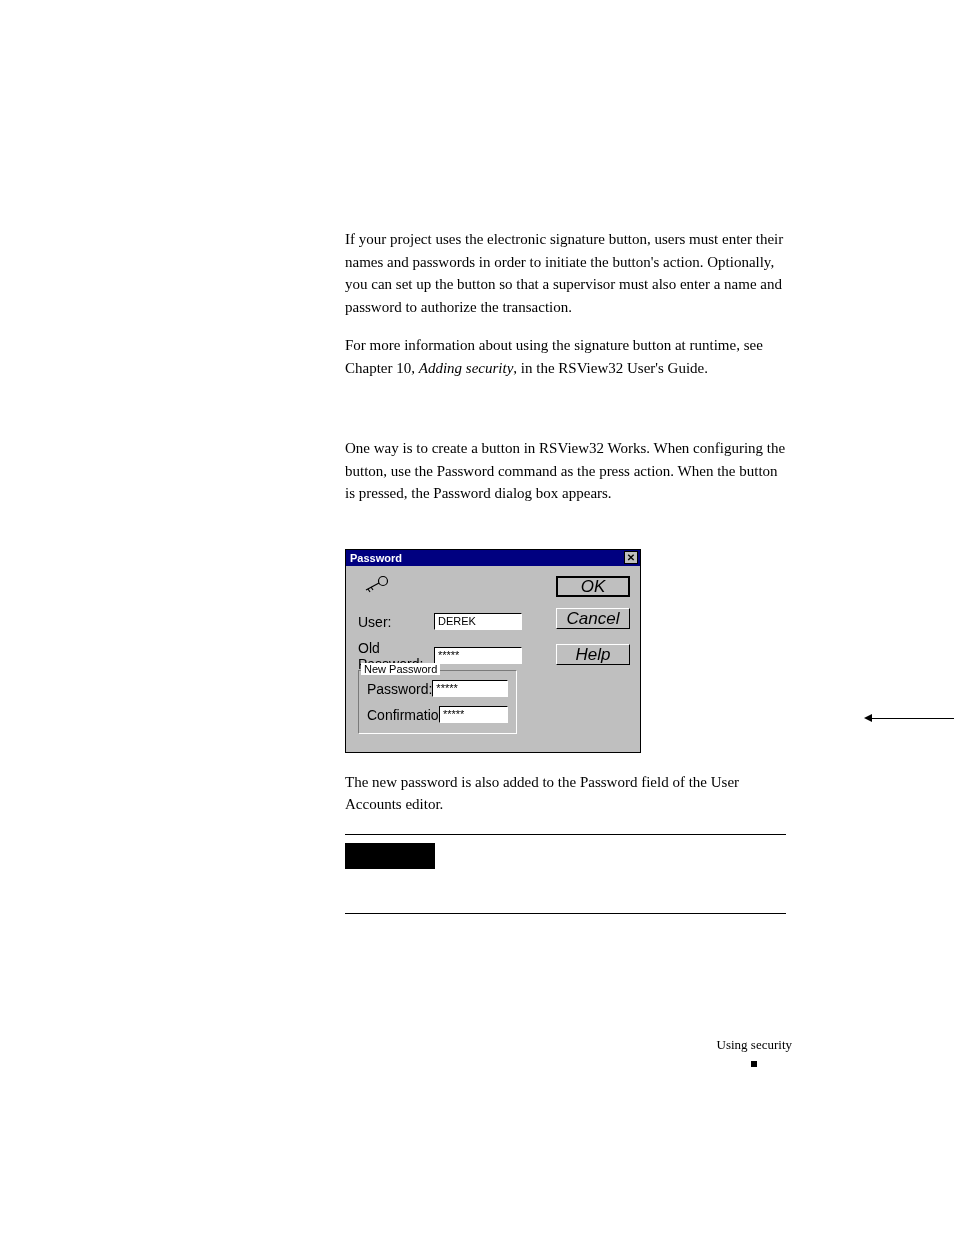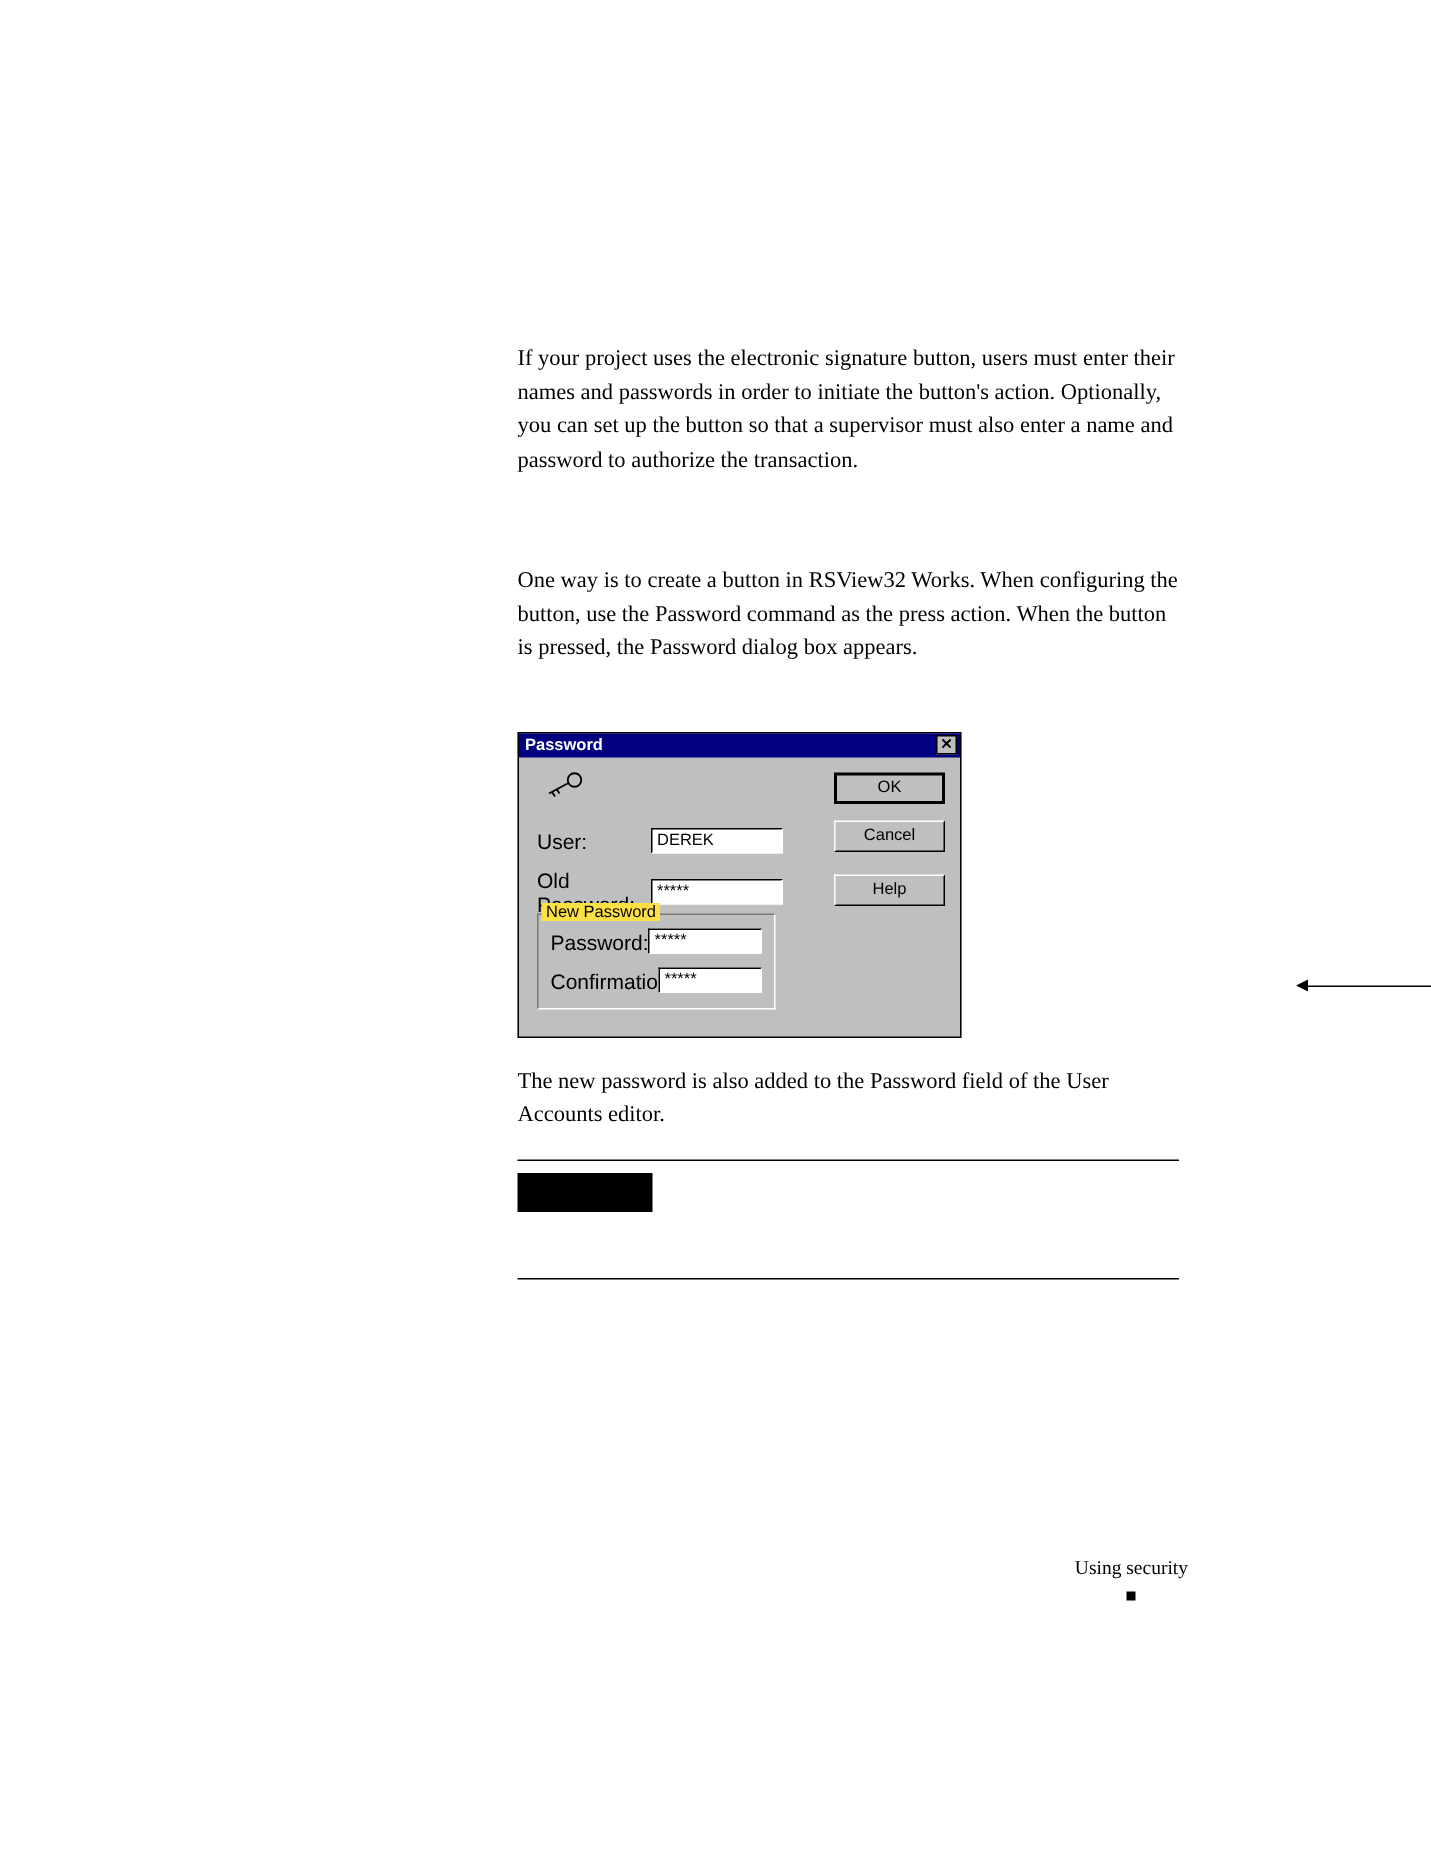--- a/index.html
+++ b/index.html
@@ -100,37 +100,38 @@
     border-right-color: #fff;
     border-bottom-color: #fff;
     margin: 4px 115px 0 0;
     padding: 6px 8px 8px 8px;
     position: relative;
   }
   .fieldset-legend {
     position: absolute;
     top: -8px;
     left: 2px;
-    background: #fde047;
+    background: #ffffff;
     padding: 0 3px;
     font-size: 11px;
   }
   .btn {
     position: absolute;
     right: 10px;
     width: 74px;
     height: 21px;
     background: #bfbfbf;
     border-top: 1px solid #fff;
     border-left: 1px solid #fff;
     border-right: 1px solid #000;
     border-bottom: 1px solid #000;
     text-align: center;
     line-height: 19px;
-    font-size: 11px;
+    font-size: 17px;
+    font-style: italic;
   }
   .btn.ok {
     top: 10px;
     border: 2px solid #000;
     line-height: 17px;
   }
   .btn.cancel { top: 42px; }
   .btn.help { top: 78px; }
   .arrow-line {
     position: absolute;
@@ -180,20 +181,23 @@
   .field-label.indent { width: 72px; }
   .group-row { display:flex; align-items:center; height:20px; margin-top:2px; }
   .group-row + .group-row { margin-top: 6px; }
   .fieldset .field-input { width: 88px; }
 </style>
 </head>
 <body>
 
 <div class="page">
   <p class="para">If your project uses the electronic signature button, users must enter their names and passwords in order to initiate the button's action. Optionally, you can set up the button so that a supervisor must also enter a name and password to authorize the transaction.</p>
+  <p class="para">
+    <span>For more information about using the signature button at runtime, see Chapter 10, </span><span class="italic">Adding security</span><span>, in the RSView32 User's Guide.</span>
+  </p>
   <div class="gap"></div>
   <p class="para">One way is to create a button in RSView32 Works. When configuring the button, use the Password command as the press action. When the button is pressed, the Password dialog box appears.</p>
 
   <div class="dialog-wrap">
     <div class="dialog">
       <div class="titlebar">
         <span class="titlebar-text">Password</span>
         <div class="close-btn">✕</div>
       </div>
       <div class="dialog-body">

